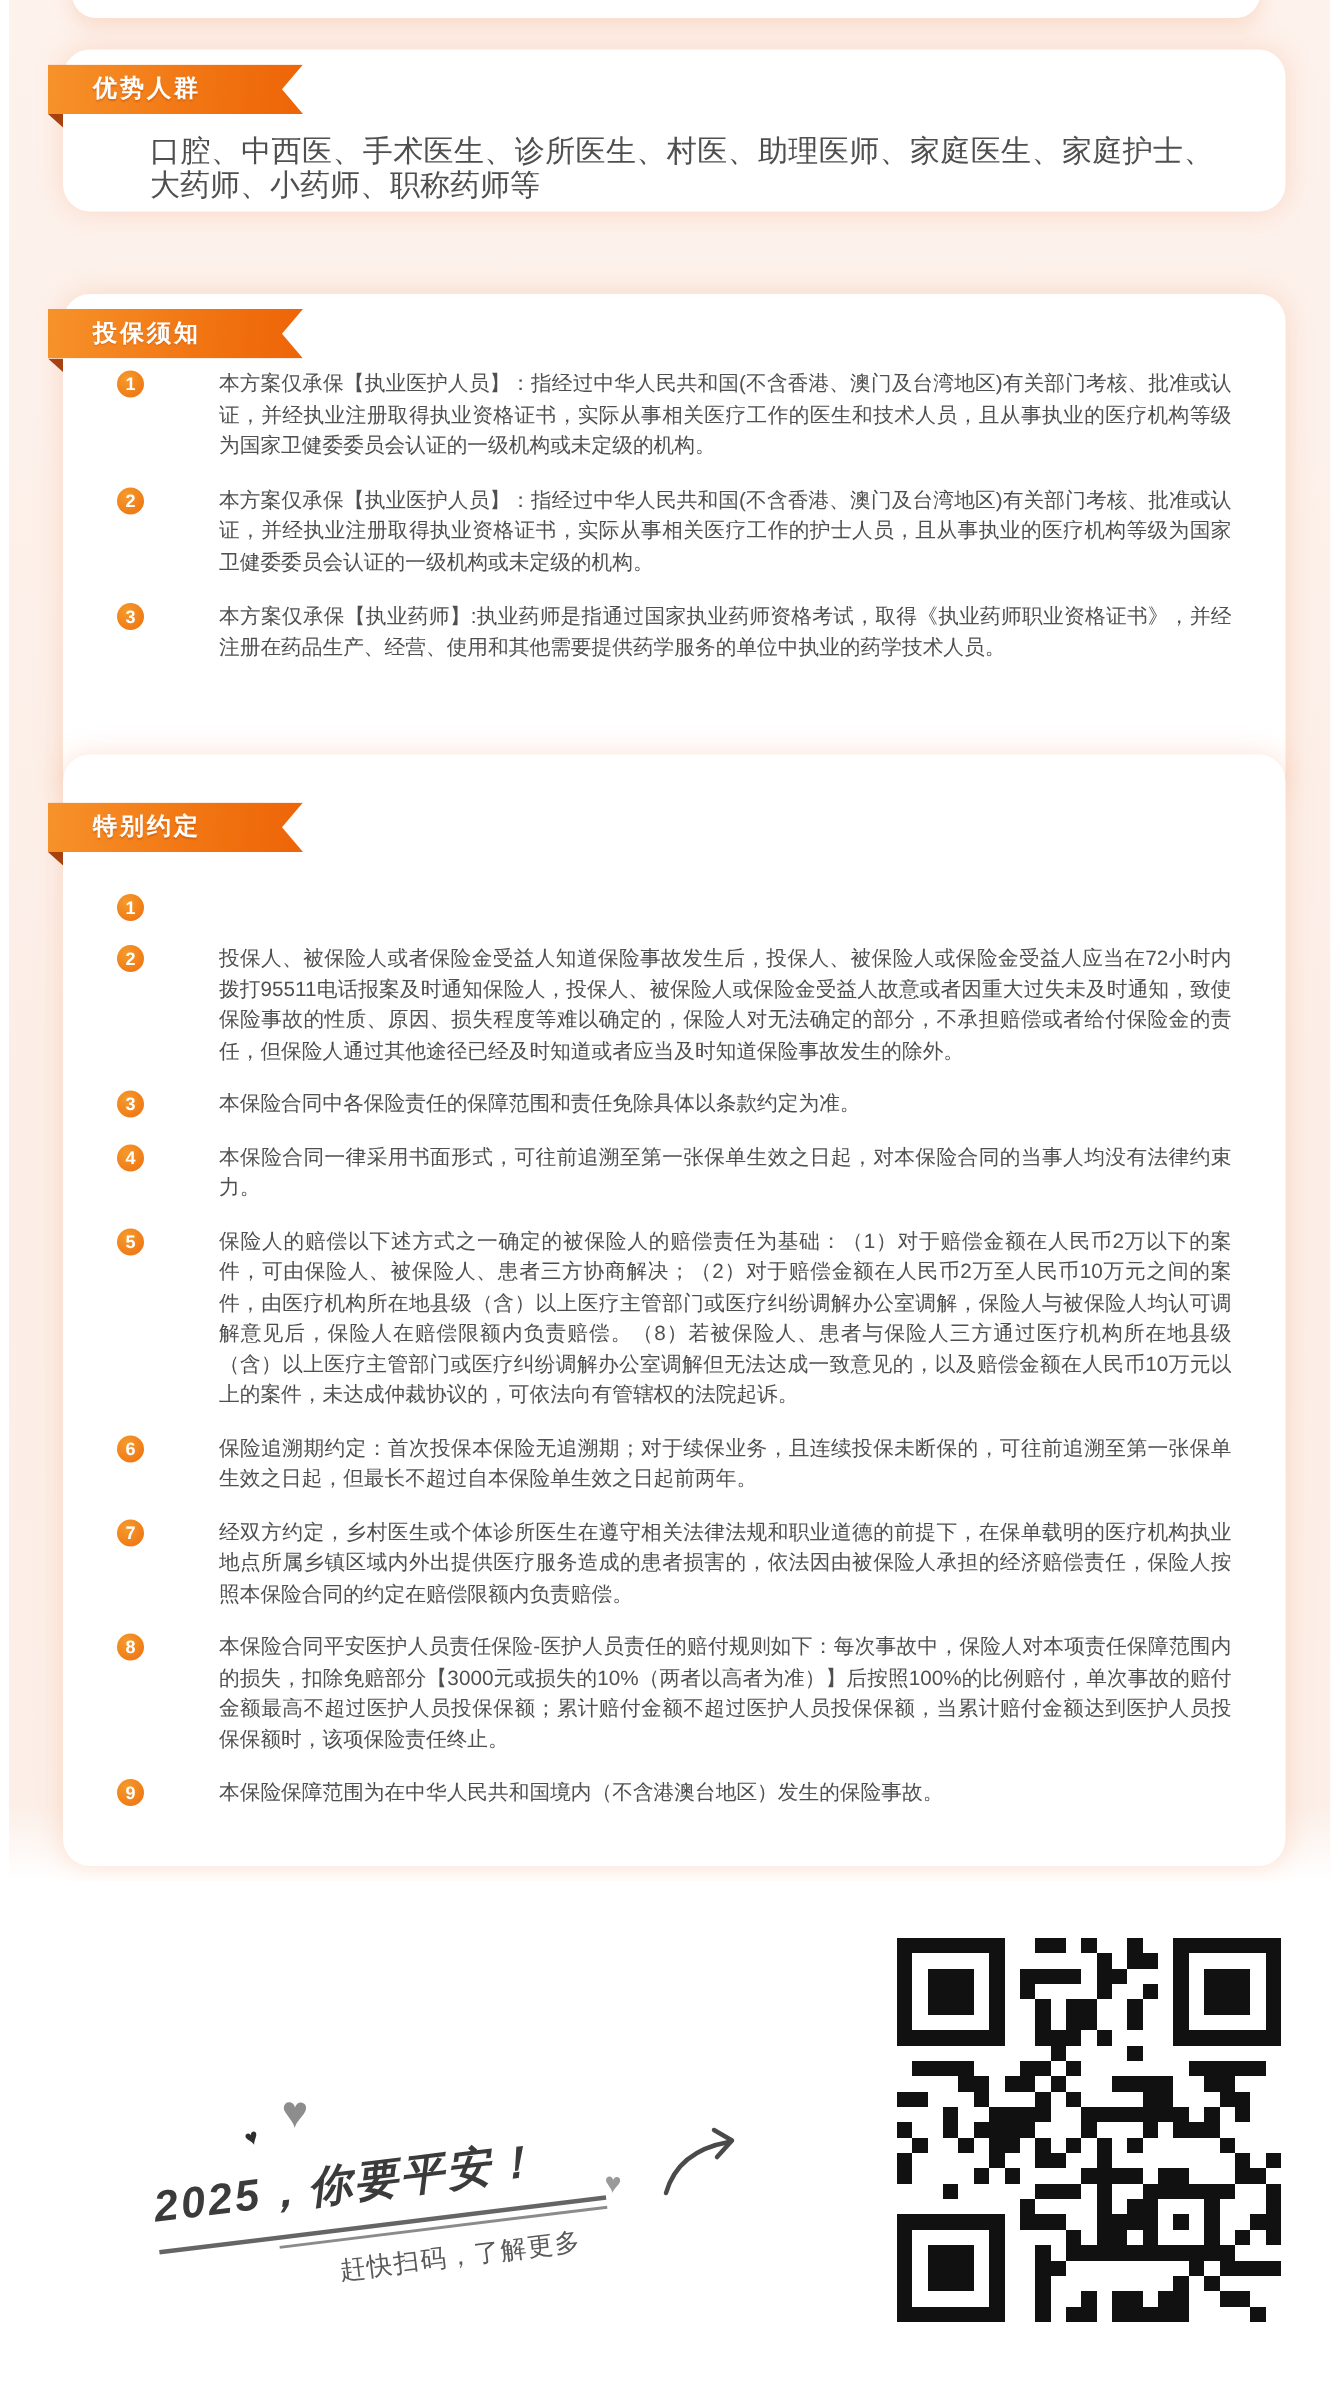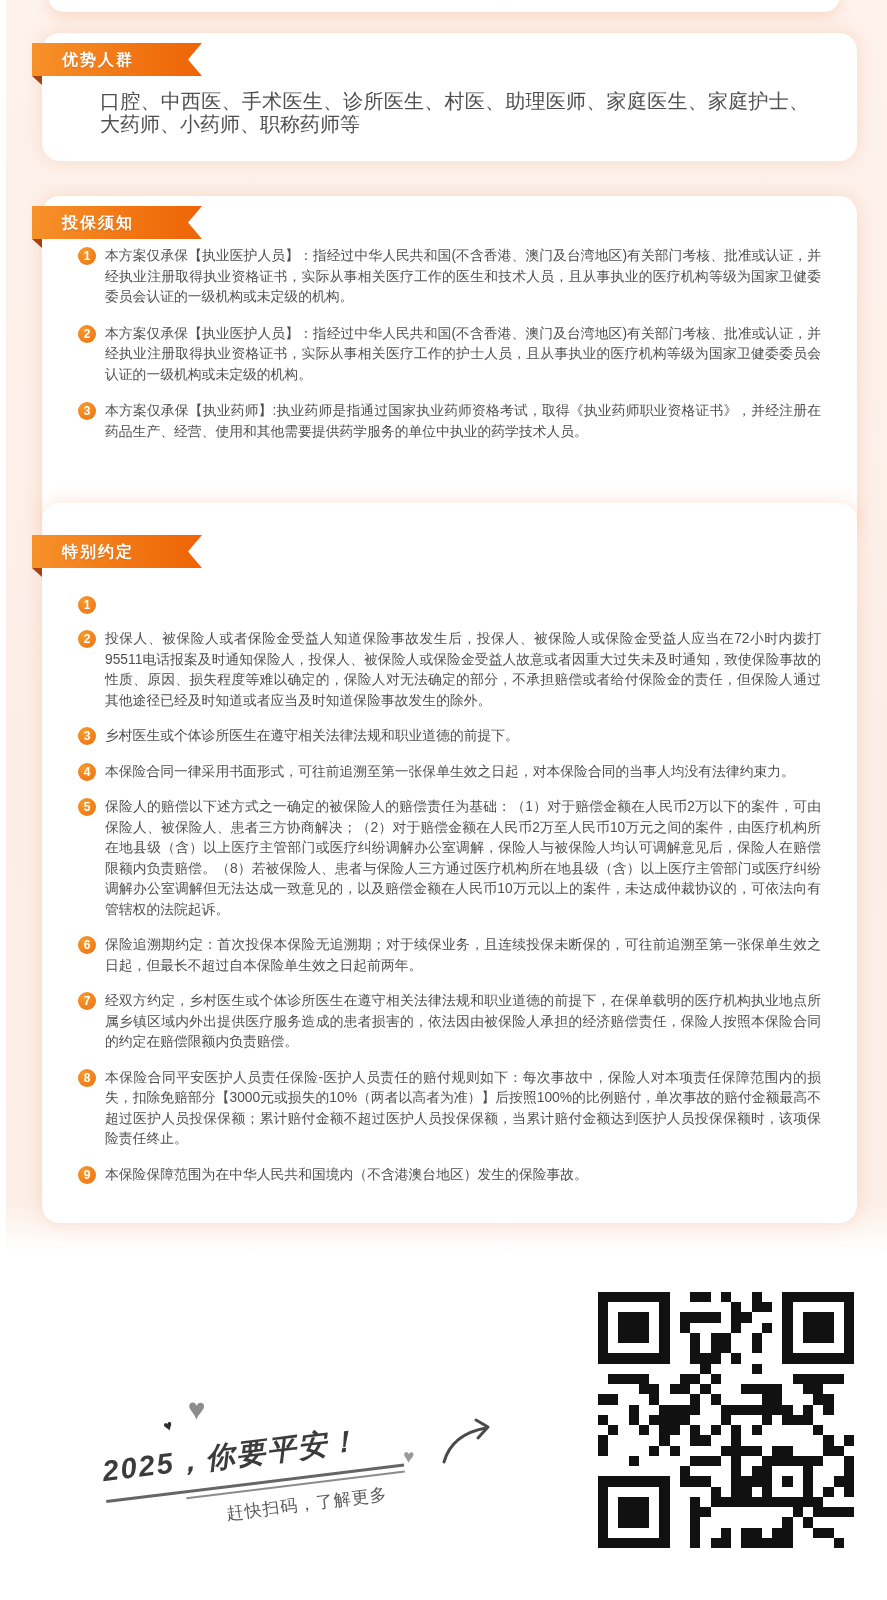--- a/index.html
+++ b/index.html
@@ -17,21 +17,21 @@
   .prev-card {
     position:absolute; left:48px; top:-26px; width:792px; height:38px;
     background:#ffffff; border-radius:16px;
     box-shadow:0 6px 12px rgba(245,155,110,.25);
   }
   .card {
     position:absolute; left:42px; width:815px;
     background:#ffffff; border-radius:18px;
     box-shadow:0 0 18px rgba(246,150,100,.28);
   }
-  .card1 { top:33px; height:128px; }
+  .card1 { top:33px; height:108px; }
   .card2 { top:196px; height:337px; }
   .card3 { top:503px; min-height:718px; padding-bottom:23px; }
 
   .ribbon {
     position:absolute; left:-10px; height:33px; min-width:170px;
     background:linear-gradient(95deg,#f7922a 0%, #f0700e 70%, #ee6408 100%);
     clip-path:polygon(0 0, 100% 0, calc(100% - 14px) 50%, 100% 100%, 0 100%);
     color:#ffffff; font-weight:bold; font-size:16px; letter-spacing:2px;
     line-height:33px; padding:0 34px 0 30px;
     text-shadow:0 1px 1px rgba(160,60,0,.35);
@@ -52,21 +52,21 @@
 
   .num-list { list-style:none; }
   .num-item { display:flex; gap:9px; margin-bottom:16px; }
   .card3 .num-item { margin-bottom:15px; }
   .num-badge {
     flex:0 0 auto; width:18px; height:18px; margin-top:1px;
     background:radial-gradient(circle at 35% 30%, #f59a2b, #ee6f10);
     border-radius:50%; color:#ffffff; font-size:12px; font-weight:bold;
     text-align:center; line-height:18px;
   }
-  .num-text { font-size:13.8px; line-height:20.5px; text-align:justify; color:#4f4f4f; }
+  .num-text { font-size:13.8px; line-height:20.5px; text-align:justify; color:#4f4f4f;margin-left:41px; }
 
   .footer { position:absolute; left:0; top:1254px; width:887px; height:346px; background:#ffffff; }
 
   .slogan-wrap {
     position:absolute; left:104px; top:1398px; width:330px; height:150px;
     transform:rotate(-7deg); color:#3b3b3b;
   }
   .slogan-text {
     font-size:29px; font-weight:bold; font-style:italic; letter-spacing:2px;
     white-space:nowrap; padding-top:34px;
@@ -137,21 +137,21 @@
           <span class="num-badge">1</span>
         </li>
 
         <li class="num-item">
           <span class="num-badge">2</span>
           <span class="num-text">投保人、被保险人或者保险金受益人知道保险事故发生后，投保人、被保险人或保险金受益人应当在72小时内拨打95511电话报案及时通知保险人，投保人、被保险人或保险金受益人故意或者因重大过失未及时通知，致使保险事故的性质、原因、损失程度等难以确定的，保险人对无法确定的部分，不承担赔偿或者给付保险金的责任，但保险人通过其他途径已经及时知道或者应当及时知道保险事故发生的除外。</span>
         </li>
 
         <li class="num-item">
           <span class="num-badge">3</span>
-          <span class="num-text">乡村医生或个体诊所医生在遵守相关法律法规和职业道德的前提下。</span>
+          <span class="num-text">本保险合同中各保险责任的保障范围和责任免除具体以条款约定为准。</span>
         </li>
 
         <li class="num-item">
           <span class="num-badge">4</span>
           <span class="num-text">本保险合同一律采用书面形式，可往前追溯至第一张保单生效之日起，对本保险合同的当事人均没有法律约束力。</span>
         </li>
 
         <li class="num-item">
           <span class="num-badge">5</span>
           <span class="num-text">保险人的赔偿以下述方式之一确定的被保险人的赔偿责任为基础：（1）对于赔偿金额在人民币2万以下的案件，可由保险人、被保险人、患者三方协商解决；（2）对于赔偿金额在人民币2万至人民币10万元之间的案件，由医疗机构所在地县级（含）以上医疗主管部门或医疗纠纷调解办公室调解，保险人与被保险人均认可调解意见后，保险人在赔偿限额内负责赔偿。（8）若被保险人、患者与保险人三方通过医疗机构所在地县级（含）以上医疗主管部门或医疗纠纷调解办公室调解但无法达成一致意见的，以及赔偿金额在人民币10万元以上的案件，未达成仲裁协议的，可依法向有管辖权的法院起诉。</span>

